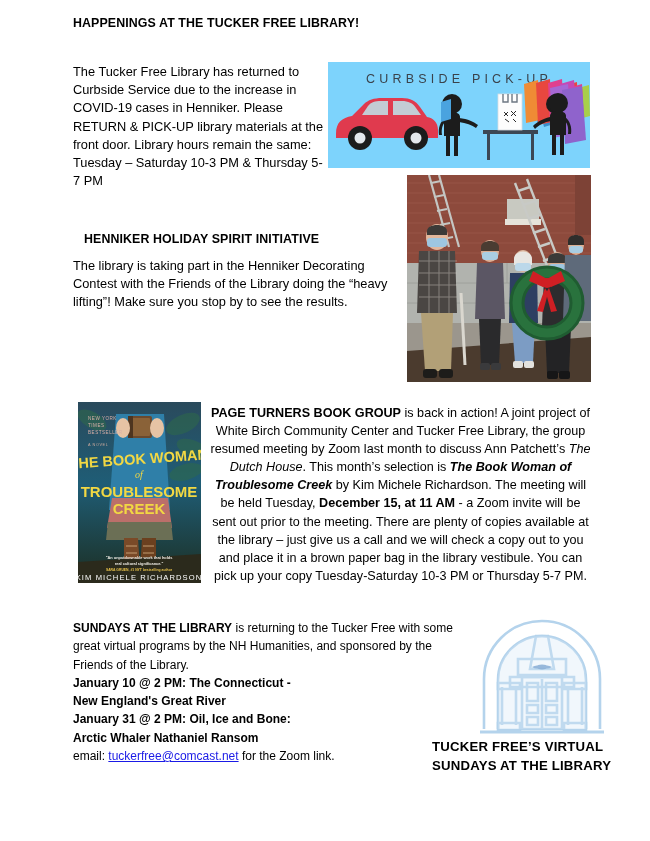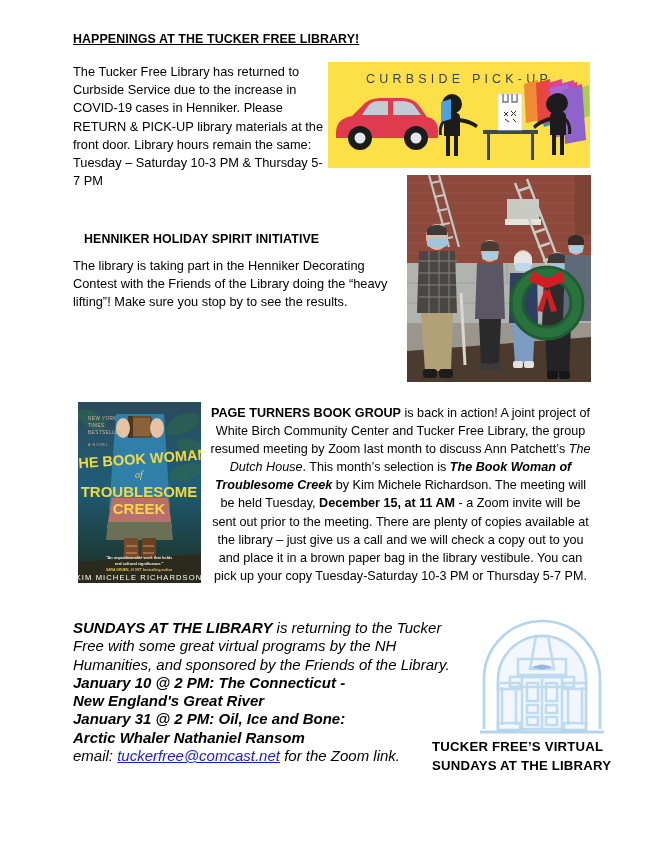--- a/index.html
+++ b/index.html
@@ -14,27 +14,27 @@
   .page{position:relative;width:650px;height:841px;}
 
   
   .hd{font-weight:bold;font-size:12.4px;letter-spacing:.1px;}
   .body-txt{font-size:12.8px;line-height:18.2px;}
   b,.b{font-weight:bold;}
   i,.i{font-style:italic;}
   .bi{font-weight:bold;font-style:italic;}
 
   
-  #sec1-title{position:absolute;left:73px;top:32px;text-decoration:underline;}
+  #sec1-title{position:absolute;left:73px;top:16px;}
   #sec1-text{position:absolute;left:73px;top:63px;width:252px;}
 
   
   #curbside{
     position:absolute;left:328px;top:62px;width:262px;height:106px;
-    background:#fde047;overflow:hidden;
+    background:#7dd3fc;overflow:hidden;
   }
   #curbside .cb-title{
     position:absolute;top:10px;left:0;width:100%;text-align:center;
     font-size:12.5px;letter-spacing:4.2px;color:#3a424b;font-weight:500;
   }
   #curbside svg{position:absolute;left:0;top:0;}
 
   
   #sec2-title{position:absolute;left:73px;top:232px;padding-left:11px;}
   #sec2-text{position:absolute;left:73px;top:249px;width:320px;margin-top:8px;}
@@ -54,21 +54,21 @@
   #bookcover svg{display:block;}
 
   
   #pageturners{
     position:absolute;left:210px;top:404px;width:381px;
     text-align:center;font-size:12.6px;line-height:18.1px;
   }
 
   
   #sundays{position:absolute;left:73px;top:619px;width:392px;}
-  #sundays .ln{font-size:15px;line-height:18.3px;font-style:italic;}
+  #sundays .ln{font-size:12px;line-height:18.3px;}
   a.lnk{color:#1a1ae6;text-decoration:underline;}
 
   
   #doorway{position:absolute;left:472px;top:617px;width:140px;height:120px;}
   #door-caption{
     position:absolute;left:432px;top:737px;width:218px;
     font-weight:bold;font-size:13.2px;line-height:19px;letter-spacing:.2px;
   }
 </style>
 </head>

